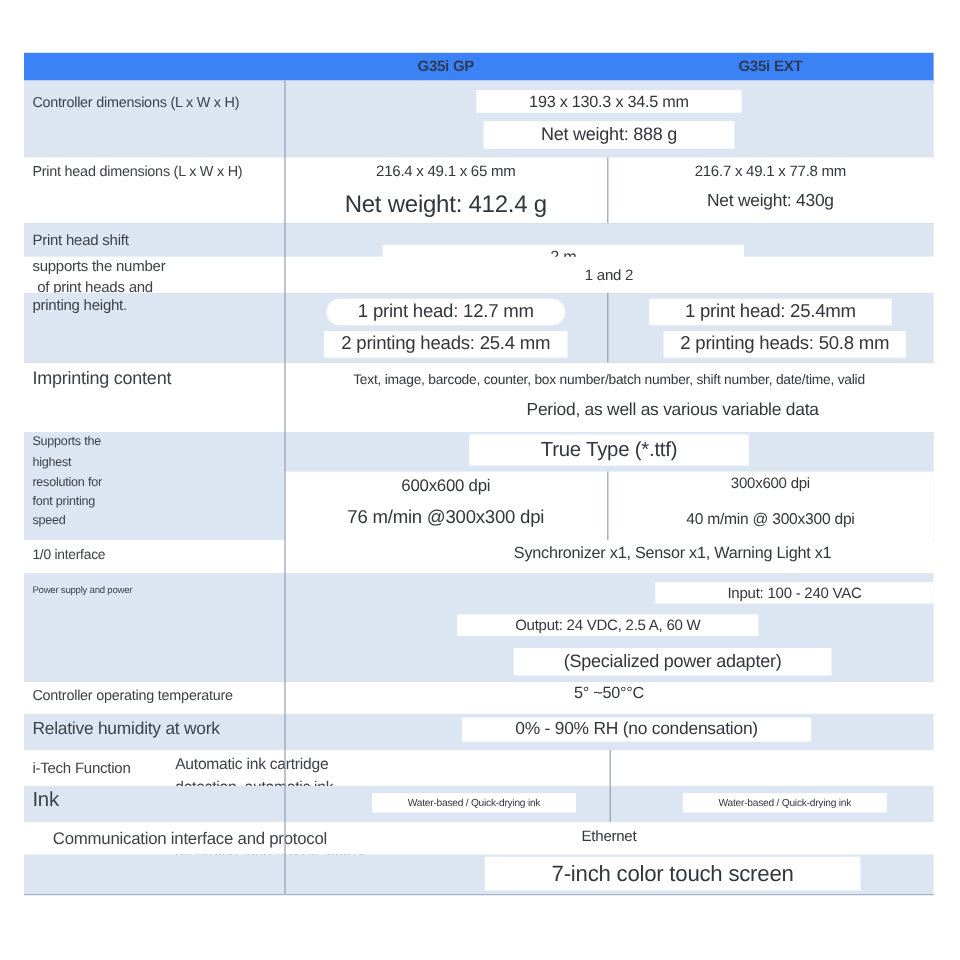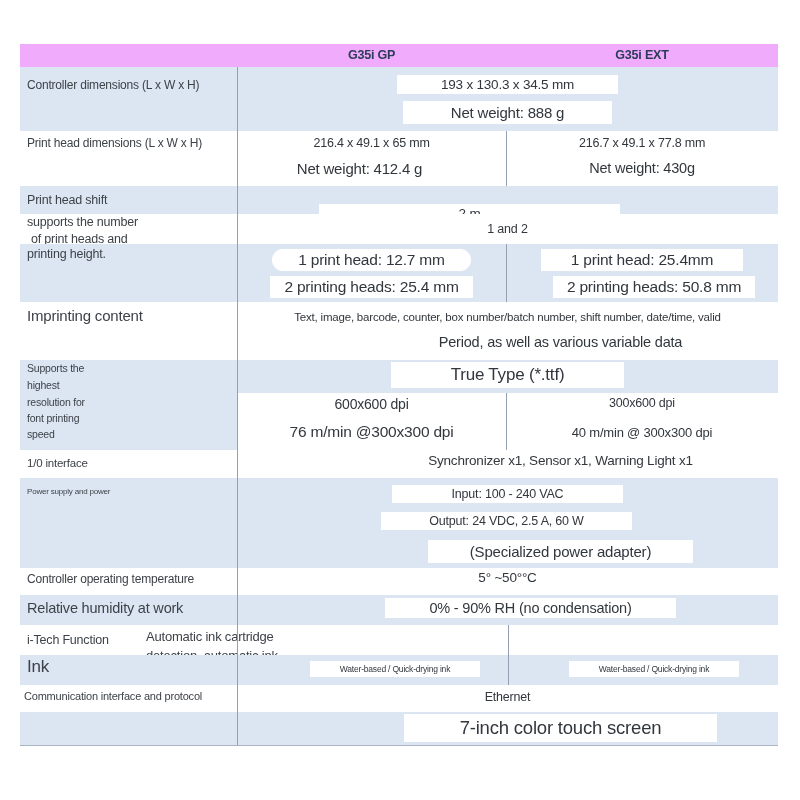--- a/index.html
+++ b/index.html
@@ -1,21 +1,21 @@
 <!DOCTYPE html>
 <html><head>
 <meta charset="utf-8">
 <style>
   html,body{margin:0;padding:0;background:#fff;}
   .page{position:relative;width:800px;height:800px;background:#ffffff;overflow:hidden;
         font-family:"Liberation Sans","DejaVu Sans",sans-serif;color:#3a3f46;letter-spacing:-0.2px;}
   .band{position:absolute;left:20px;width:758px;}
   .blue{background:#dce6f3;}
   .white{background:#ffffff;}
-  .hdr{background:#f0abfc;border-bottom:2px solid #c4b5fd;}
+  .hdr{background:#3b82f6;border-bottom:2px solid #c4b5fd;}
   .hdr span{position:absolute;top:4px;text-align:center;font-size:12.5px;font-weight:600;color:#2c3c57;}
   .lbl{position:absolute;color:#3d4248;white-space:nowrap;}
   .val{position:absolute;text-align:center;color:#32373d;white-space:nowrap;}
   .hl{background:#ffffff;display:inline-block;}
   .vline{position:absolute;width:1px;background:#93a0b2;}
   .bb{border-bottom:1px solid #aab4c2;}
   .wsub{position:absolute;background:#ffffff;}
 </style>
 </head>
 <body>
@@ -28,21 +28,21 @@
   </div>
 
   <div class="band blue bb" style="top:67px;height:64px;"></div>
   <div class="lbl" style="left:27px;top:78px;font-size:12px;">Controller dimensions (L x W x H)</div>
   <div class="val" style="left:237px;top:75px;width:541px;font-size:13.5px;"><span class="hl" style="padding:2px 44px;">193 x 130.3 x 34.5 mm</span></div>
   <div class="val" style="left:237px;top:101px;width:541px;font-size:15px;"><span class="hl" style="padding:3px 48px;">Net weight: 888 g</span></div>
 
   <div class="band white bb" style="top:131px;height:55px;"></div>
   <div class="lbl" style="left:27px;top:136px;font-size:12px;">Print head dimensions (L x W x H)</div>
   <div class="val" style="left:237px;top:136px;width:269px;font-size:12.5px;">216.4 x 49.1 x 65 mm</div>
-  <div class="val" style="left:225px;top:160px;width:269px;font-size:15px;">Net weight: 412.4 g</div>
+  <div class="val" style="left:237px;top:160px;width:269px;font-size:20px;">Net weight: 412.4 g</div>
   <div class="val" style="left:506px;top:136px;width:272px;font-size:12.5px;">216.7 x 49.1 x 77.8 mm</div>
   <div class="val" style="left:506px;top:160px;width:272px;font-size:14.5px;">Net weight: 430g</div>
 
   <div class="band blue" style="top:186px;height:28px;"></div>
   <div class="lbl" style="left:27px;top:193px;font-size:12.5px;">Print head shift</div>
   <div class="val" style="left:237px;top:204px;width:465px;font-size:13.5px;"><span class="hl" style="padding:2px 140px;">2 m</span></div>
 
   <div class="band white" style="top:214px;height:30px;"></div>
   <div class="lbl" style="left:27px;top:215px;font-size:12.5px;">supports the number</div>
   <div class="lbl" style="left:31px;top:232px;font-size:12.5px;">of print heads and</div>
@@ -72,21 +72,21 @@
   <div class="val" style="left:506px;top:396px;width:272px;font-size:12.5px;">300x600 dpi</div>
   <div class="val" style="left:237px;top:423px;width:269px;font-size:15.5px;">76 m/min @300x300 dpi</div>
   <div class="val" style="left:506px;top:425px;width:272px;font-size:13px;">40 m/min @ 300x300 dpi</div>
 
   <div class="band white" style="top:450px;height:28px;border-bottom:1px solid #c6cdd6;"></div>
   <div class="lbl" style="left:27px;top:457px;font-size:11.5px;">1/0 interface</div>
   <div class="val" style="left:290px;top:453px;width:541px;font-size:13.5px;">Synchronizer x1, Sensor x1, Warning Light x1</div>
 
   <div class="band blue" style="top:478px;height:90px;border-bottom:1px solid #aab4c2;"></div>
   <div class="lbl" style="left:27px;top:487px;font-size:8px;">Power supply and power</div>
-  <div class="val" style="left:237px;top:485px;width:541px;font-size:12.5px;"><span class="hl" style="padding:2px 60px;">Input: 100 - 240 VAC</span></div>
+  <div class="val" style="left:237px;top:485px;width:541px;font-size:12.5px;text-align:right;"><span class="hl" style="padding:2px 60px;">Input: 100 - 240 VAC</span></div>
   <div class="val" style="left:237px;top:512px;width:539px;font-size:12.5px;"><span class="hl" style="padding:2px 48px;">Output: 24 VDC, 2.5 A, 60 W</span></div>
   <div class="val" style="left:290px;top:540px;width:541px;font-size:15px;"><span class="hl" style="padding:3px 42px;">(Specialized power adapter)</span></div>
 
   <div class="band white" style="top:568px;height:27px;border-bottom:1px solid #c6cdd6;"></div>
   <div class="lbl" style="left:27px;top:572px;font-size:12px;">Controller operating temperature</div>
   <div class="val" style="left:237px;top:570px;width:541px;font-size:13.5px;">5° ~50°°C</div>
 
   <div class="band blue" style="top:595px;height:30px;border-bottom:1px solid #aab4c2;"></div>
   <div class="lbl" style="left:27px;top:600px;font-size:14.5px;">Relative humidity at work</div>
   <div class="val" style="left:260px;top:598px;width:541px;font-size:14.5px;"><span class="hl" style="padding:2px 44px;">0% - 90% RH (no condensation)</span></div>
@@ -99,21 +99,21 @@
   <div class="lbl" style="left:146px;top:688px;font-size:13px;">automatic ink level</div>
   <div class="lbl" style="left:146px;top:703px;font-size:13px;">recording, and nozzle status</div>
   <div class="lbl" style="left:146px;top:720px;font-size:13px;">display in the user interface</div>
 
   <div class="band blue" style="top:655px;height:30px;"></div>
   <div class="lbl" style="left:27px;top:657px;font-size:17px;">Ink</div>
   <div class="val" style="left:280px;top:661px;width:230px;font-size:8.5px;"><span class="hl" style="padding:3px 30px;">Water-based / Quick-drying ink</span></div>
   <div class="val" style="left:530px;top:661px;width:248px;font-size:8.5px;"><span class="hl" style="padding:3px 30px;">Water-based / Quick-drying ink</span></div>
 
   <div class="band white" style="top:685px;height:27px;"></div>
-  <div class="lbl" style="left:24px;top:690px;font-size:11px;">Communication interface and protocol</div>
+  <div class="lbl" style="left:44px;top:690px;font-size:14px;">Communication interface and protocol</div>
   <div class="val" style="left:237px;top:690px;width:541px;font-size:12.5px;">Ethernet</div>
 
   <div class="band blue" style="top:712px;height:33px;border-bottom:1px solid #aab4c2;"></div>
   <div class="val" style="left:290px;top:714px;width:541px;font-size:18.5px;"><span class="hl" style="padding:3px 56px;">7-inch color touch screen</span></div>
 
   <div class="vline" style="left:237px;top:67px;height:678px;"></div>
   <div class="vline" style="left:506px;top:131px;height:55px;"></div>
   <div class="vline" style="left:506px;top:244px;height:58px;"></div>
   <div class="vline" style="left:506px;top:393px;height:57px;"></div>
   <div class="vline" style="left:508px;top:625px;height:60px;"></div>

